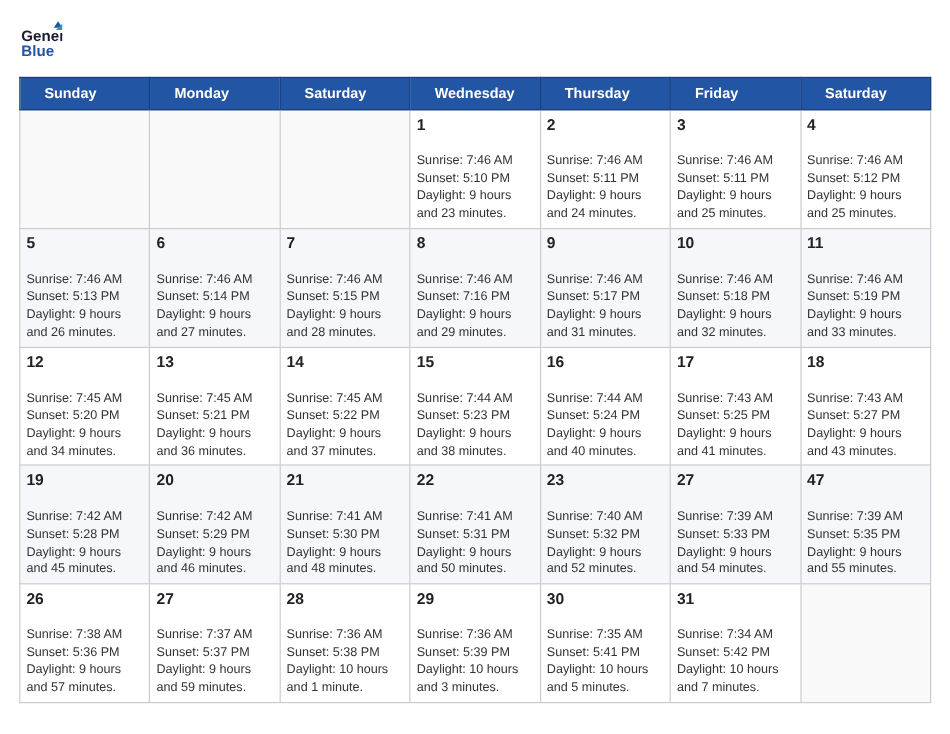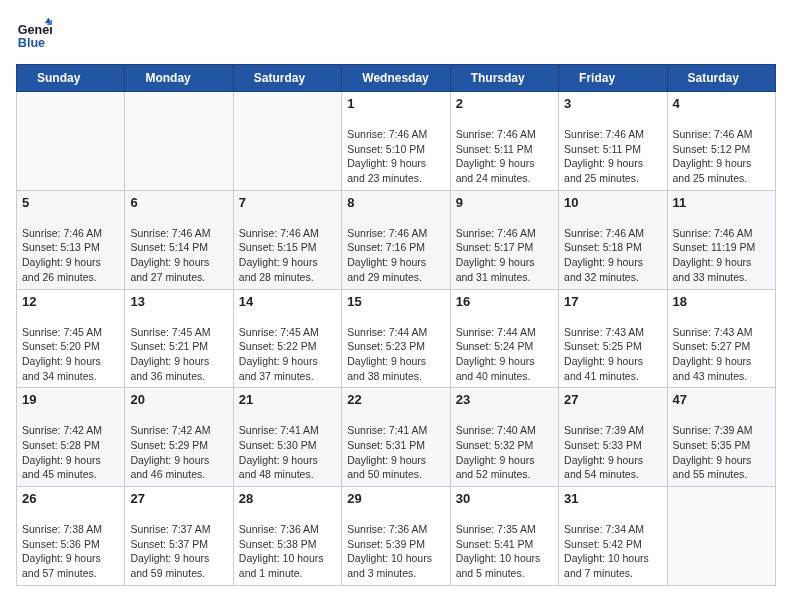--- a/index.html
+++ b/index.html
@@ -170,21 +170,21 @@
         </td>
         <td>
           <span class="day-num">10</span>
           <div class="day-info">Sunrise: 7:46 AM
 Sunset: 5:18 PM
 Daylight: 9 hours and 32 minutes.</div>
         </td>
         <td>
           <span class="day-num">11</span>
           <div class="day-info">Sunrise: 7:46 AM
-Sunset: 11:19 PM
+Sunset: 5:19 PM
 Daylight: 9 hours and 33 minutes.</div>
         </td>
       </tr>
       <tr>
         <td>
           <span class="day-num">12</span>
           <div class="day-info">Sunrise: 7:45 AM
 Sunset: 5:20 PM
 Daylight: 9 hours and 34 minutes.</div>
         </td>

